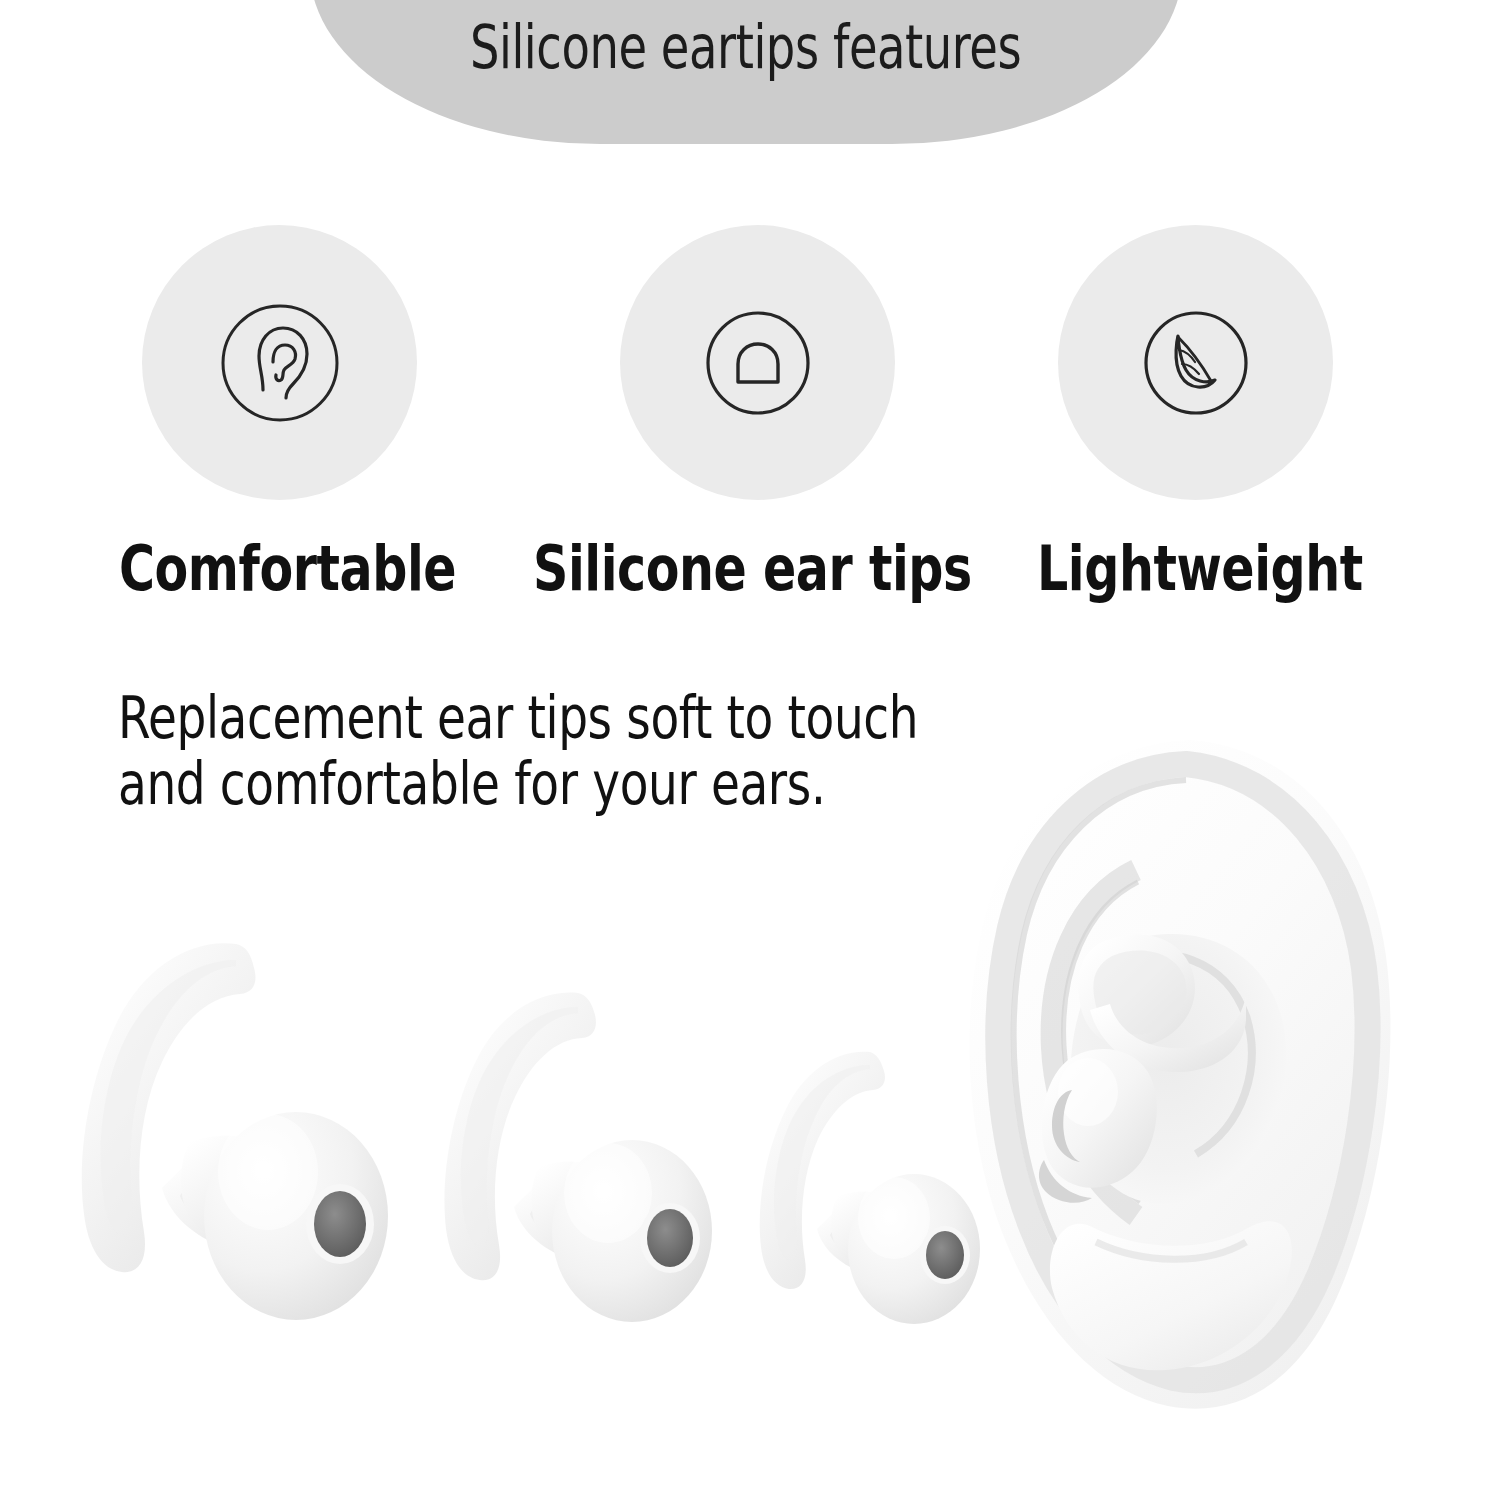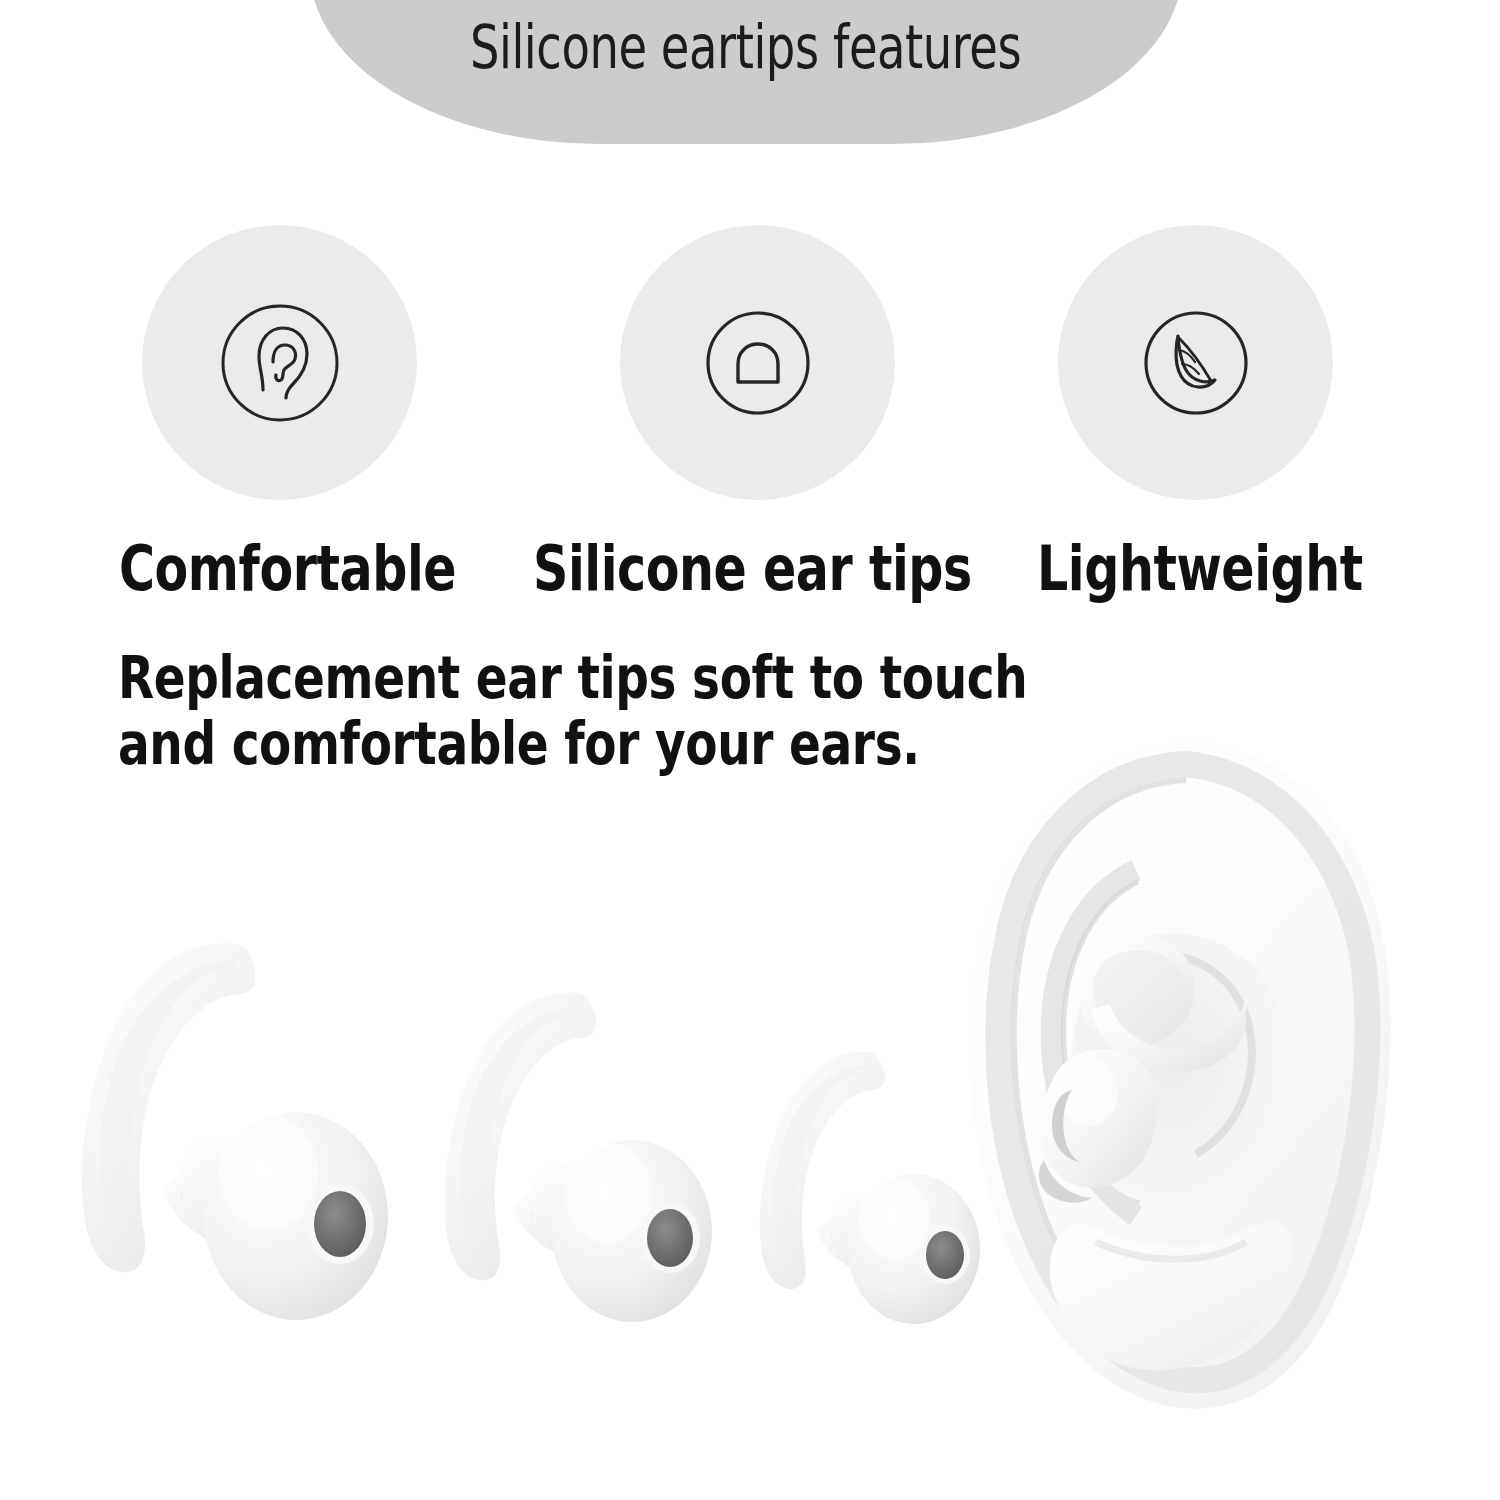--- a/index.html
+++ b/index.html
@@ -89,25 +89,25 @@
     transform:scaleX(0.88);
     transform-origin:left center;
   }
   .flabel.l1 { left:119px; }
   .flabel.l2 { left:533px; }
   .flabel.l3 { left:1037px; }
 
   
   .body-copy {
     position:absolute;
-    left:118px; top:645px;
+    left:118px; top:685px;
     width:1000px;
     font-family:"Liberation Sans Narrow","DejaVu Sans Condensed","Liberation Sans", sans-serif;
     font-size:58px;
-    font-weight:700;
+    font-weight:400;
     line-height:1.14;
     letter-spacing:-0.4px;
     color:#111111;
   }
   .body-copy .bc-line {
     display:block;
     white-space:nowrap;
     transform:scaleX(0.9);
     transform-origin:left center;
   }

